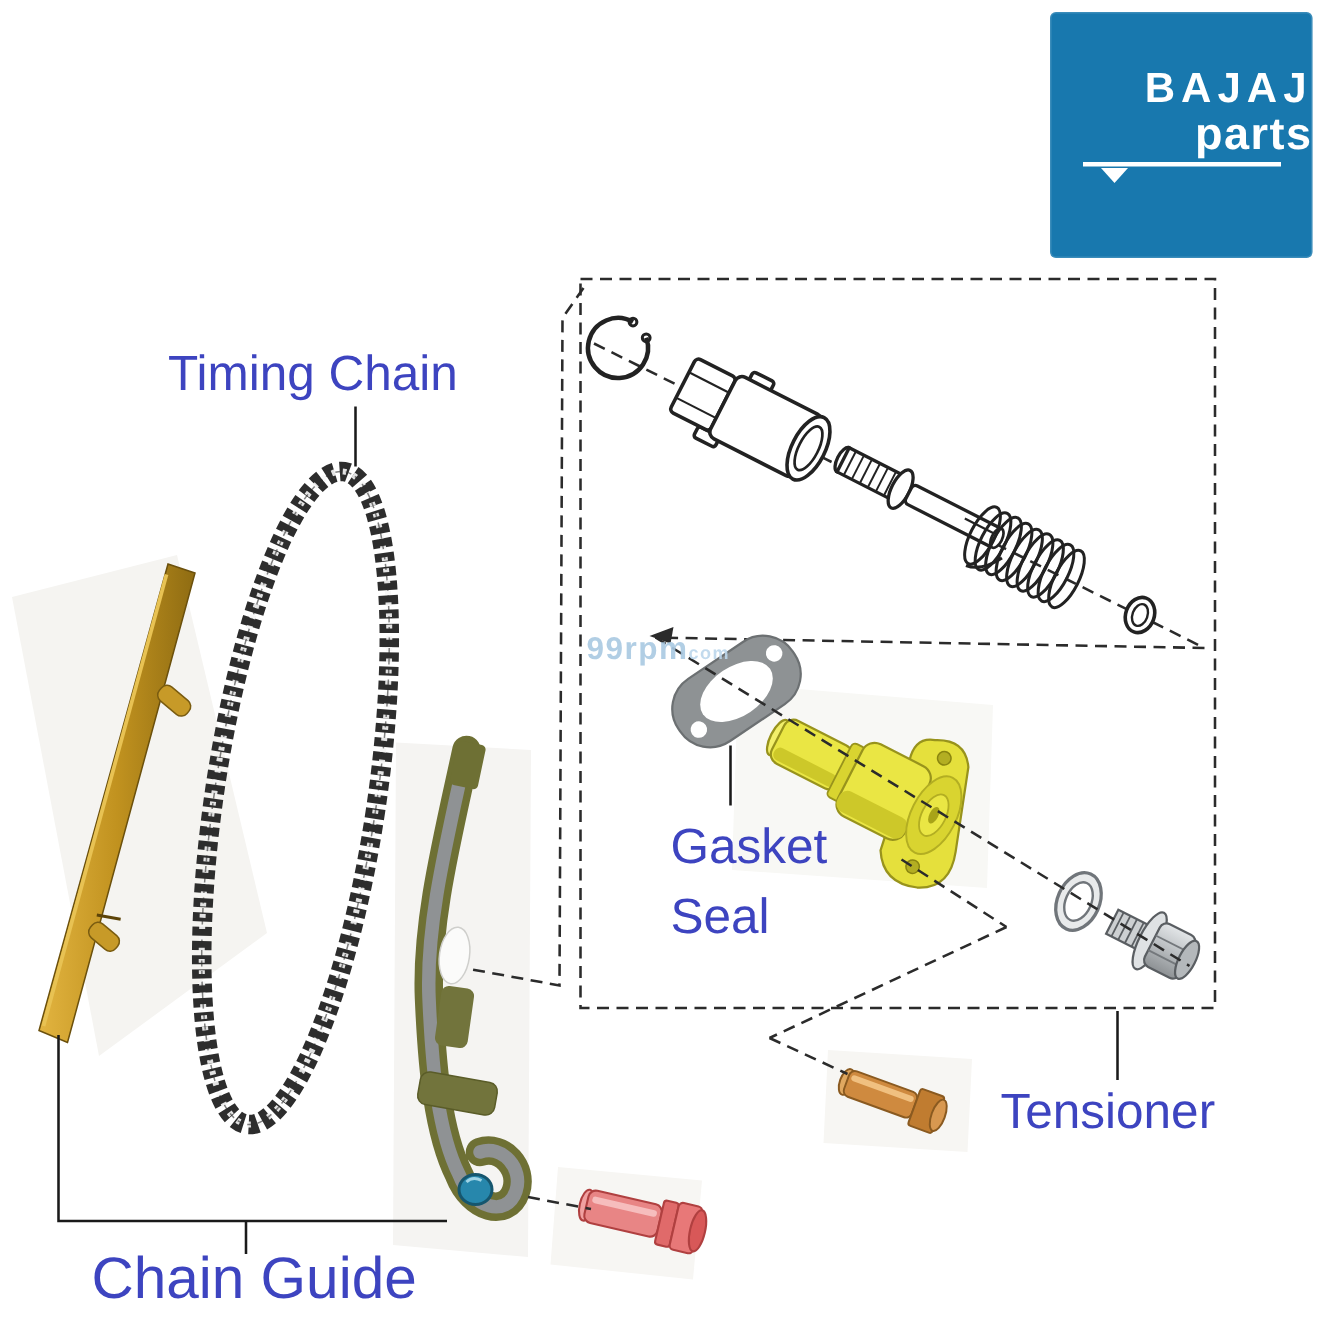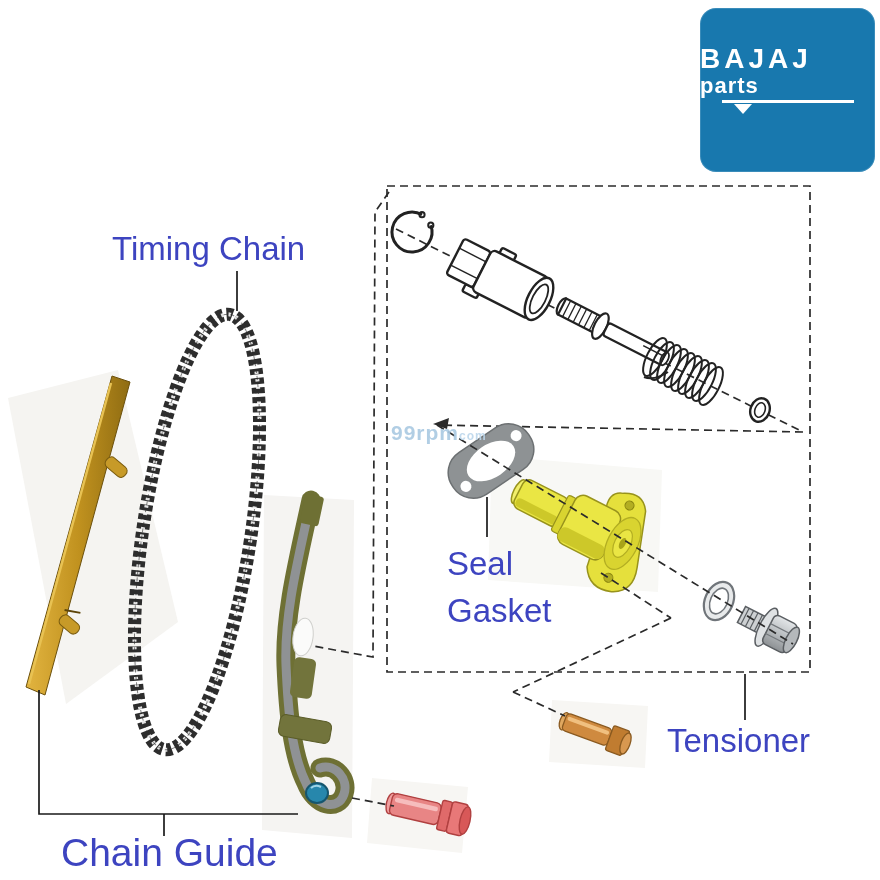--- a/index.html
+++ b/index.html
@@ -16,33 +16,33 @@
   .part-label.two-line{line-height:1.42;}
   
   .watermark{
     position:absolute;left:391px;top:421px;color:#a9c9e2;font-weight:bold;
     font-size:21px;letter-spacing:1px;opacity:0.9;
   }
   .watermark .suffix{font-size:12px;color:#bcd7ec;font-weight:bold;text-align:center;}
   
   .logo{
     position:absolute;left:700px;top:8px;width:175px;height:164px;
-    background:#1878ae;border-radius:16px;text-align:left;
+    background:#1878ae;border-radius:4px;text-align:right;
     box-shadow:0 0 0 1px rgba(255,255,255,0.15) inset;
   }
   .logo .brand{
     margin-top:35px;color:#ffffff;font-size:28px;font-weight:bold;
     letter-spacing:4px;
   }
   .logo .genuine{
     margin-top:8px;color:#bfe2f2;font-size:22px;font-weight:normal;
     letter-spacing:2.5px;
   }
   .logo .parts{
-    margin-top:0px;color:#ffffff;font-size:22px;font-weight:bold;
+    margin-top:0px;color:#ffffff;font-size:30px;font-weight:bold;
     letter-spacing:1px;line-height:1.0;
   }
   .logo .underline{
     width:132px;height:3px;background:#ffffff;margin:3px auto 0 auto;
   }
   .logo .chevron{
     width:0;height:0;margin:1px 0 0 34px;
     border-left:9px solid transparent;border-right:9px solid transparent;
     border-top:10px solid #ffffff;
   }
@@ -240,22 +240,22 @@
     <line x1="487" y1="497" x2="487" y2="537"></line>
     <line x1="745" y1="674" x2="745" y2="720"></line>
     <polyline points="39,690 39,814 298,814"></polyline>
     <line x1="164" y1="814" x2="164" y2="836"></line>
   </g>
 </svg>
 
 <div class="part-label" style="left:112px;top:232px">Timing Chain</div>
 
 <div class="part-label two-line" style="left:447px;top:541px">
+  <div>Gasket</div>
   <div>Seal</div>
-  <div>Gasket</div>
 </div>
 
 <div class="part-label" style="left:667px;top:724px">Tensioner</div>
 
 <div class="part-label" style="left:61px;top:833px;font-size:39px">Chain Guide</div>
 
 <div class="watermark">
   <span>99rpm</span><span class="suffix">com</span>
 </div>
 

